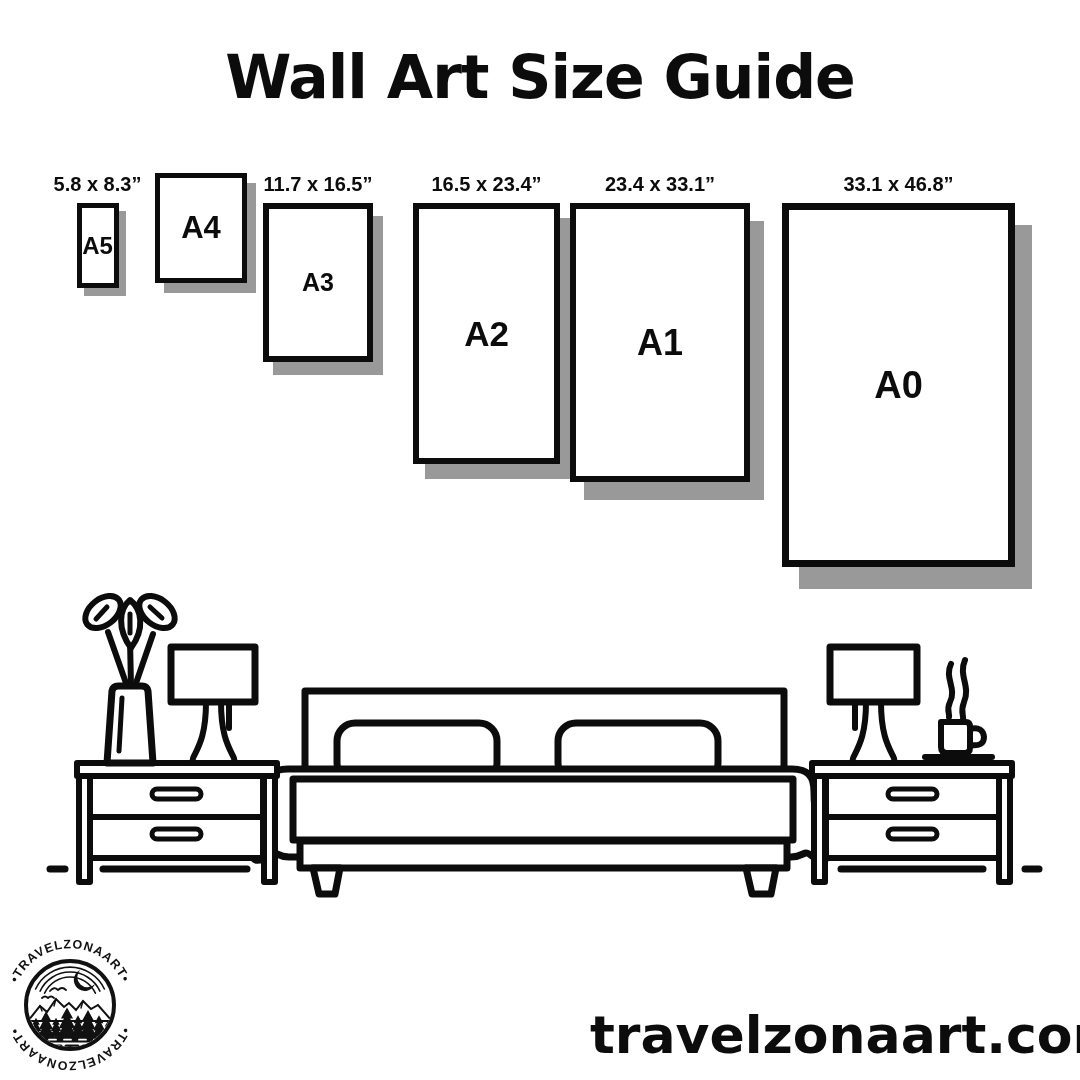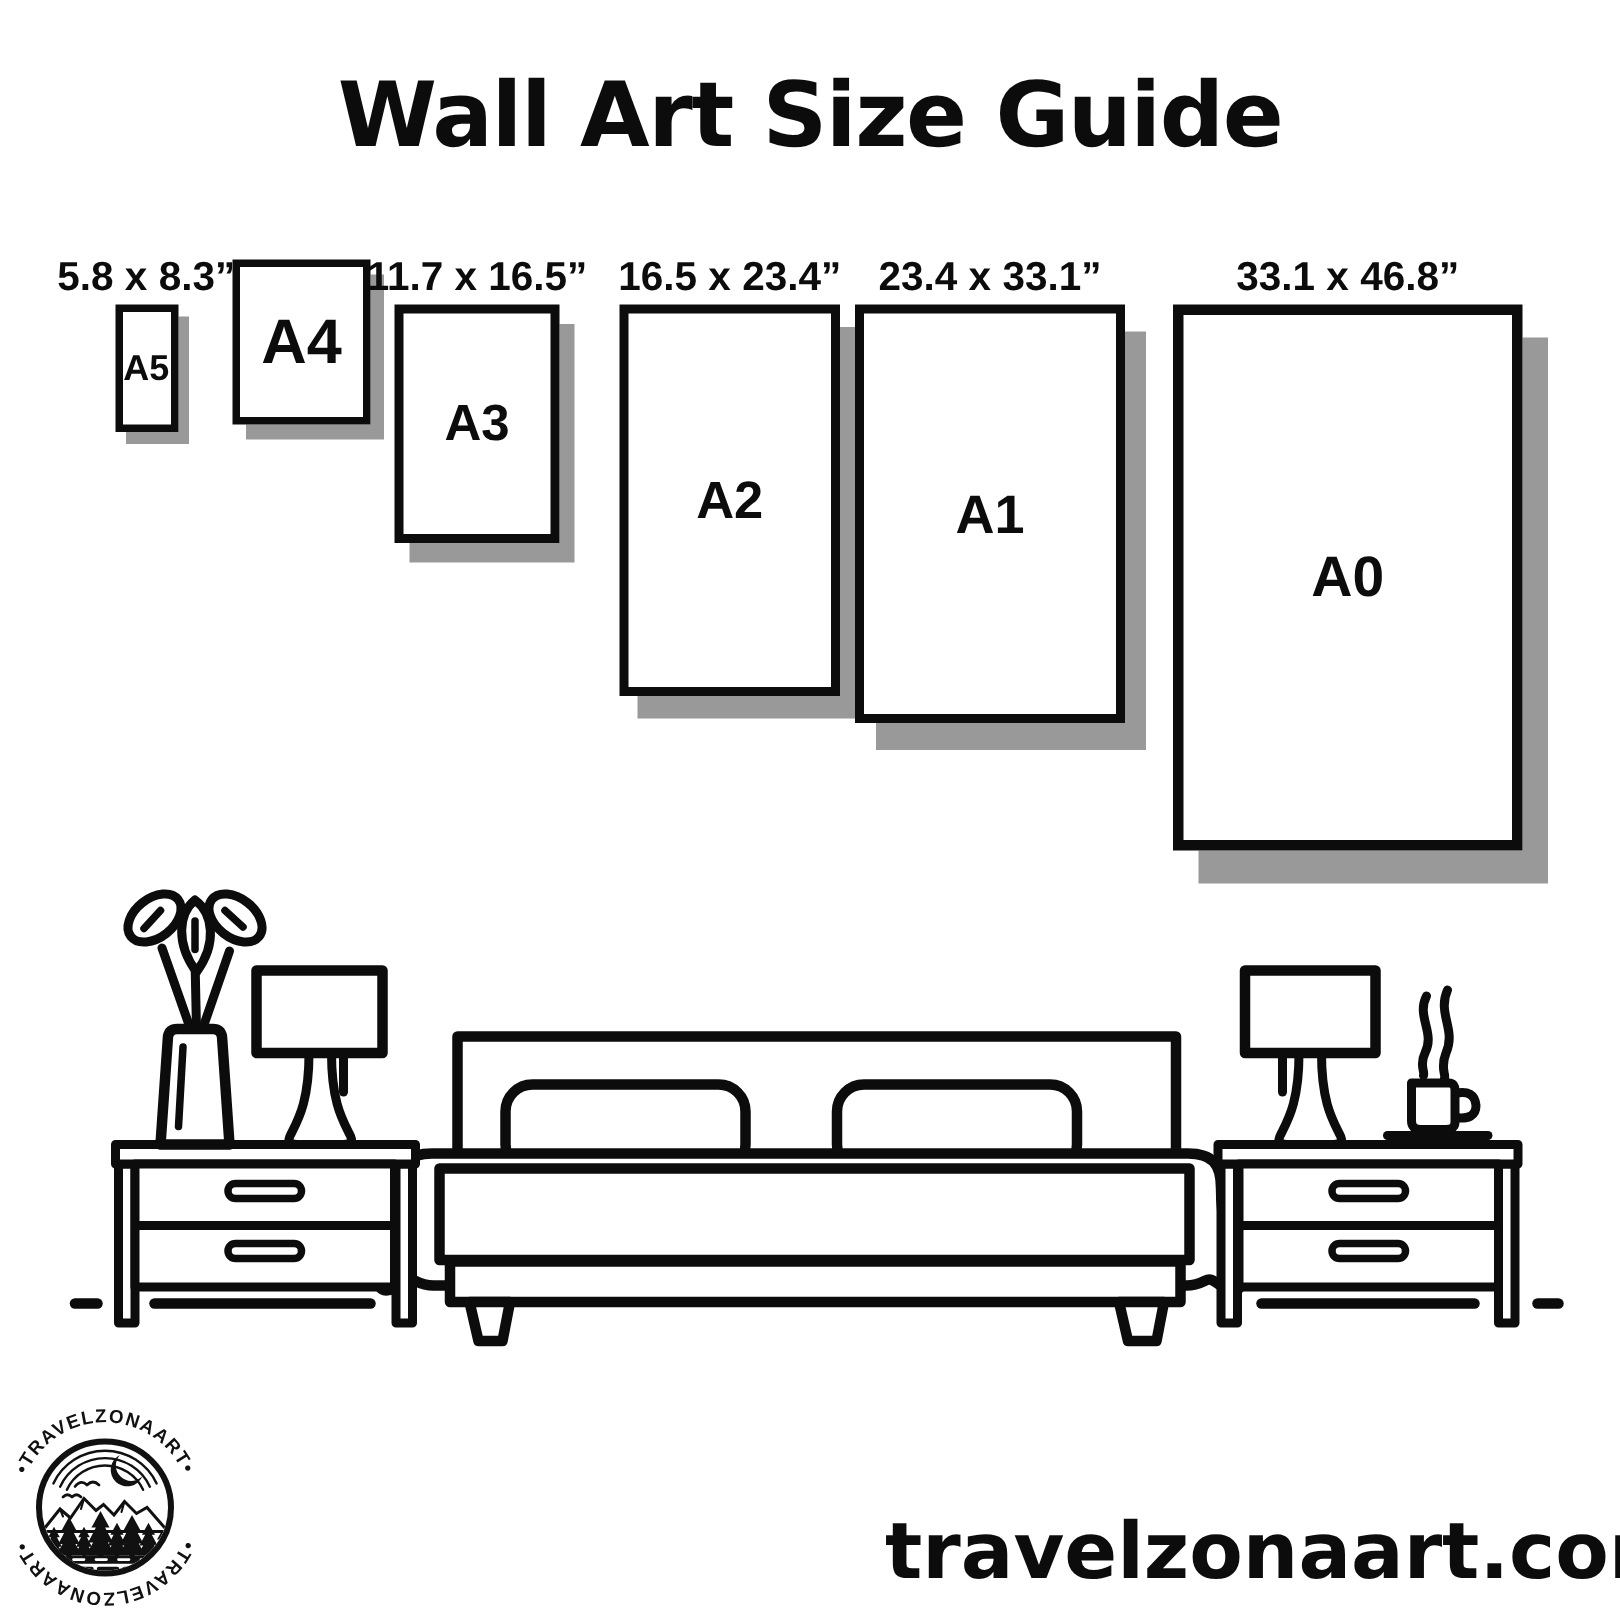--- a/index.html
+++ b/index.html
@@ -9,35 +9,35 @@
   }
   
   .title{
     position:absolute;top:42px;left:0;width:1080px;text-align:center;
     font-family:"DejaVu Sans",sans-serif;font-weight:bold;font-size:60px;
     letter-spacing:-1px;color:#0c0c0c;
   }
   
   .slot{position:absolute;top:171px;text-align:center;}
   .dim{
-    display:block;height:30px;line-height:26px;font-weight:bold;font-size:27px;
+    display:block;height:30px;line-height:26px;font-weight:bold;font-size:20px;
     font-family:"Liberation Sans",sans-serif;color:#0c0c0c;white-space:nowrap;
   }
   .frame{
     margin:2px auto 0 auto;background:#ffffff;border-style:solid;border-color:#0c0c0c;
     display:flex;align-items:center;justify-content:center;
     font-family:"Liberation Sans",sans-serif;font-weight:bold;color:#0c0c0c;
     box-sizing:border-box;
   }
   .s-a5{left:22px;width:151px;}
   .s-a5 .frame{width:42px;height:85px;border-width:5px;font-size:24px;box-shadow:7px 8px 0 0 #999999;}
   .s-a4{left:110px;width:182px;}
-  .s-a4 .frame{width:92px;height:110px;border-width:5px;font-size:42px;box-shadow:9px 10px 0 0 #999999;}
+  .s-a4 .frame{width:92px;height:110px;border-width:5px;font-size:31px;box-shadow:9px 10px 0 0 #999999;}
   .s-a3{left:218px;width:200px;}
-  .s-a3 .frame{width:110px;height:159px;border-width:6px;font-size:34px;box-shadow:10px 13px 0 0 #999999;}
+  .s-a3 .frame{width:110px;height:159px;border-width:6px;font-size:25px;box-shadow:10px 13px 0 0 #999999;}
   .s-a2{left:368px;width:237px;}
   .s-a2 .frame{width:147px;height:261px;border-width:6px;font-size:35px;box-shadow:12px 15px 0 0 #999999;}
   .s-a1{left:525px;width:270px;}
   .s-a1 .frame{width:180px;height:279px;border-width:6px;font-size:36px;box-shadow:14px 18px 0 0 #999999;}
   .s-a0{left:737px;width:323px;}
   .s-a0 .frame{width:233px;height:364px;border-width:7px;font-size:38px;box-shadow:17px 22px 0 0 #999999;}
   
   .scene{position:absolute;left:0;top:578px;width:1080px;height:330px;}
   
   .logo{position:absolute;left:6px;top:933px;width:130px;height:140px;}

